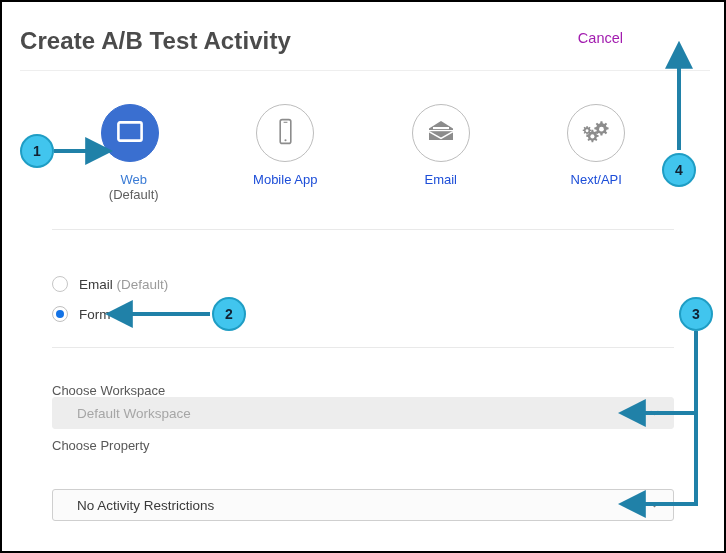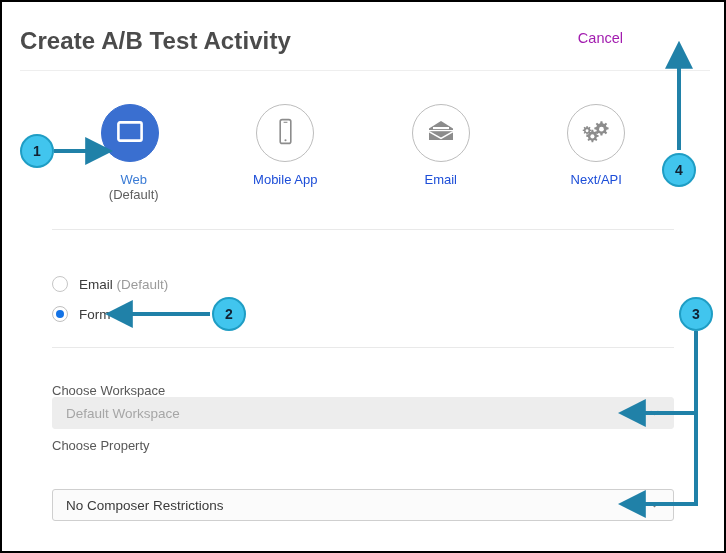--- a/index.html
+++ b/index.html
@@ -183,21 +183,21 @@
   .select-field {
     position: absolute;
     left: 50px;
     width: 622px;
     height: 32px;
     box-sizing: border-box;
     border-radius: 3px;
     font-size: 13.5px;
     display: flex;
     align-items: center;
-    padding-left: 13px;
+    padding-left: 24px;
   }
   #field-workspace {
     top: 395px;
     background: #ededed;
     border: 1px solid #ededed;
     color: #a6a6a6;
   }
   #field-property {
     top: 487px;
     background: #fbfbfb;
@@ -343,21 +343,21 @@
     <span>Default Workspace</span>
     <span class="chevron">
       <svg width="9" height="6" viewBox="0 0 9 6">
           <path d="M0.7 0.8 L4.5 4.6 L8.3 0.8" fill="none" stroke="#b5b5b5" stroke-width="1.1"></path>
         </svg>
     </span>
   </div>
 
   <div class="field-label" id="label-property">Choose Property</div>
   <div class="select-field" id="field-property">
-    <span>No Composer Restrictions</span>
+    <span>No Activity Restrictions</span>
     <span class="chevron">
       <svg width="9" height="6" viewBox="0 0 9 6">
           <path d="M0.7 0.8 L4.5 4.6 L8.3 0.8" fill="none" stroke="#7a7a7a" stroke-width="1.1"></path>
         </svg>
     </span>
   </div>
 
   <div class="annot">
     <svg width="726" height="553" viewBox="0 0 726 553">
       <defs>

